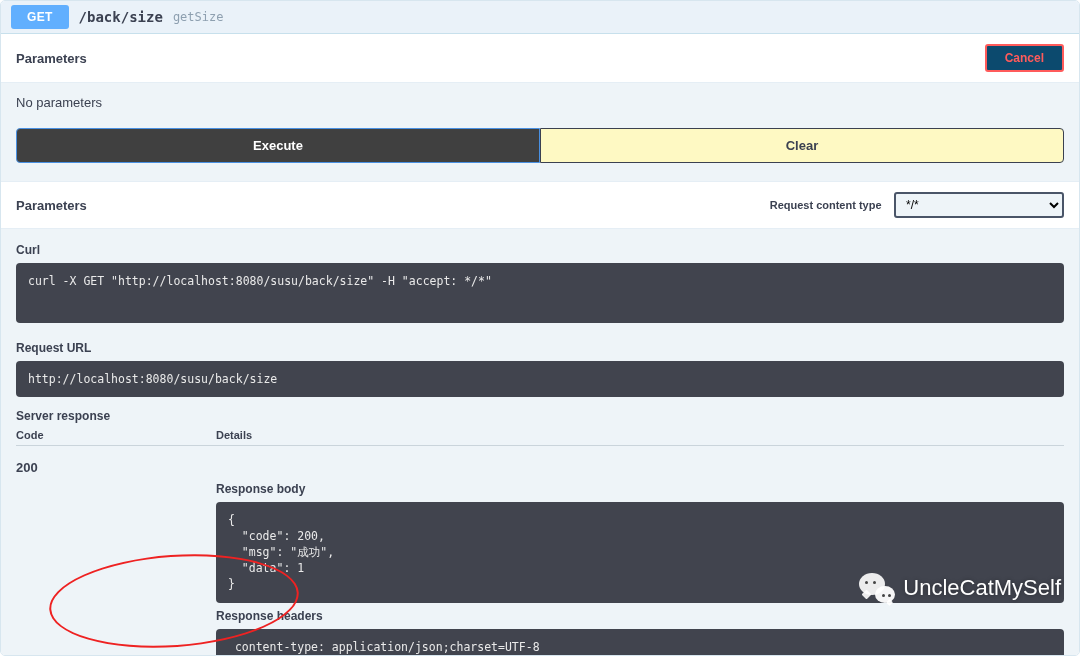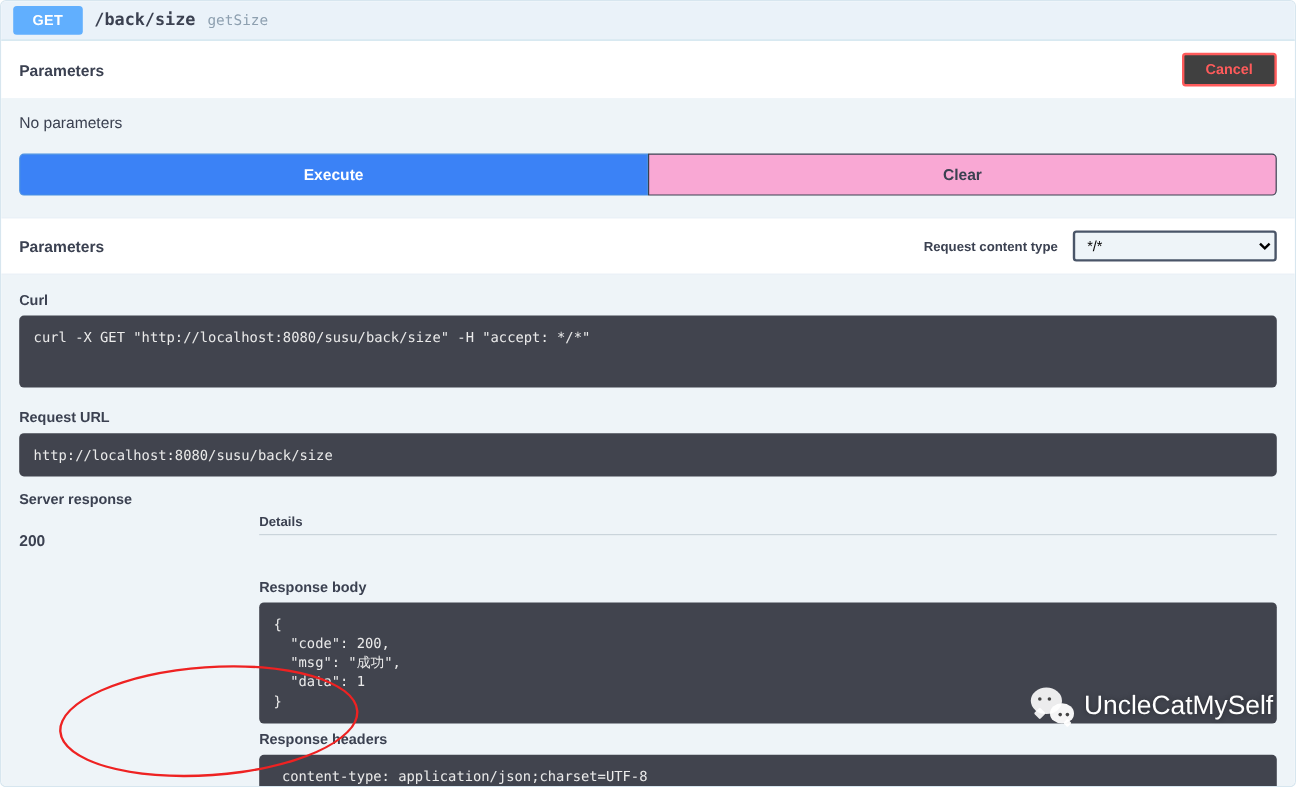--- a/index.html
+++ b/index.html
@@ -6,27 +6,27 @@
   html, body { margin:0; padding:0; font-family: "Segoe UI", Helvetica, Arial, sans-serif; background:#fff; color:#3b4151; }
   .wrap { width:1080px; height:656px; position:relative; background:#fff; overflow:hidden; border:1px solid #d7e6ef; border-radius:5px; }
 
   .op-head { display:flex; align-items:center; gap:10px; padding:4px 10px; background:#eaf2f9; border-bottom:1px solid #c7e0ec; }
   .method { background:#61affe; color:#fff; font-weight:700; font-size:12px; padding:5px 16px; border-radius:3px; letter-spacing:.3px; }
   .path { font-family: Consolas, Menlo, monospace; font-weight:700; font-size:14px; color:#3b4151; }
   .op-id { font-family: Consolas, Menlo, monospace; font-size:12px; color:#8ea0b0; }
 
   .section-row { display:flex; align-items:center; justify-content:space-between; padding:10px 15px; border-bottom:1px solid #e5eef5; background:#fff; }
   .sec-title { font-size:13px; font-weight:700; color:#3b4151; }
-  .cancel-btn { border:2px solid #ff5b5b; color:#ff5b5b; background:#404040; font-size:12px; font-weight:700; padding:5px 18px; border-radius:3px; cursor:pointer; }
+  .cancel-btn { border:2px solid #ff5b5b; color:#ff5b5b; background:#0c4a6e; font-size:12px; font-weight:700; padding:5px 18px; border-radius:3px; cursor:pointer; }
 
   .params-body { background:#eef4f8; padding:12px 15px 18px; font-size:13px; color:#3b4151; }
   .btn-row { display:flex; gap:0; margin-top:18px; }
   .btn-row button { flex:1; font-size:13px; font-weight:700; padding:9px 0; cursor:pointer; }
-  .exec { background:#3b82f6; color:#fff; border:1px solid #4990e2; border-radius:4px 0 0 4px; }
-  .clear { background:#f9a8d4; color:#3b4151; border:1px solid #3b4151; border-radius:0 4px 4px 0; }
+  .exec { background:#404040; color:#fff; border:1px solid #4990e2; border-radius:4px 0 0 4px; }
+  .clear { background:#fef9c3; color:#3b4151; border:1px solid #3b4151; border-radius:0 4px 4px 0; }
 
   .responses-head { display:flex; align-items:center; justify-content:space-between; padding:10px 15px; border-top:1px solid #e5eef5; border-bottom:1px solid #e5eef5; background:#fff; }
   .rct-label { font-size:11px; font-weight:700; color:#3b4151; margin-right:8px; }
   .rct-select { font-size:12px; padding:3px 6px; border:2px solid #4a5568; border-radius:3px; min-width:170px; background:#eef4f8; }
 
   .resp-body { background:#eef4f8; padding:14px 15px 12px; font-size:12px; position:relative; }
   .sub-label { font-size:12px; font-weight:700; color:#3b4151; margin:0 0 6px; }
   .codebox { background:#41444e; color:#eaeaea; font-family: Consolas, Menlo, monospace; font-size:11.5px; white-space:pre; padding:10px 12px; border-radius:4px; line-height:1.4; overflow:hidden; }
   .box-curl { min-height:60px; }
   .req-label { margin-top:18px; }
@@ -92,20 +92,21 @@
     <div class="sub-label">Curl</div>
     <div class="codebox box-curl">curl -X GET "http://localhost:8080/susu/back/size" -H "accept: */*"</div>
 
     <div class="sub-label req-label">Request URL</div>
     <div class="codebox">http://localhost:8080/susu/back/size</div>
 
     <div class="sub-label srv-label">Server response</div>
 
     <div class="tbl">
       <div class="col-code">
+        <div class="col-head">Code</div>
         <div class="code-val">200</div>
       </div>
       <div class="col-det">
         <div class="col-head">Details</div>
 
         <div class="det-label" style="margin-top:36px;">Response body</div>
         <div class="codebox box-body">{
   "code": 200,
   "msg": "成功",
   "data": 1

